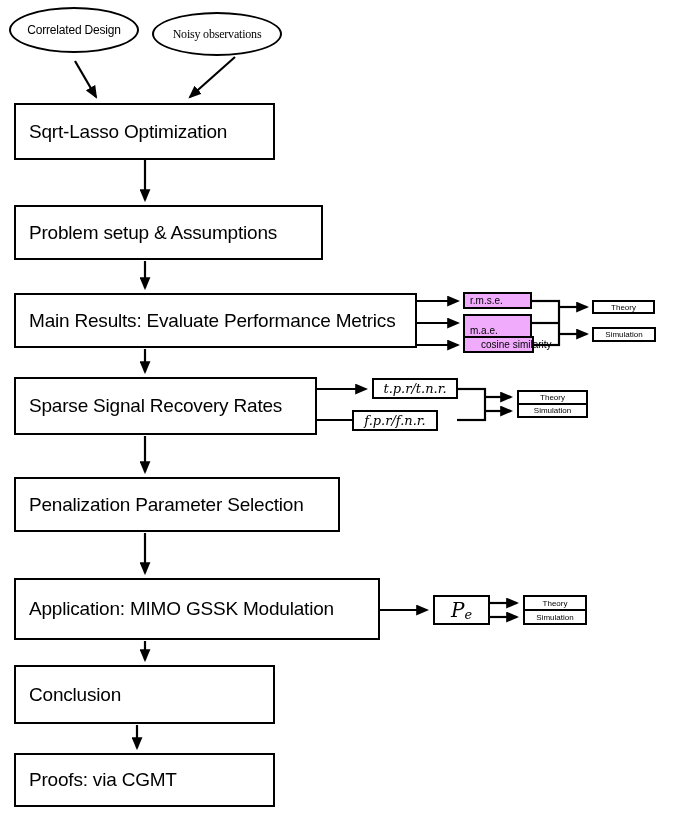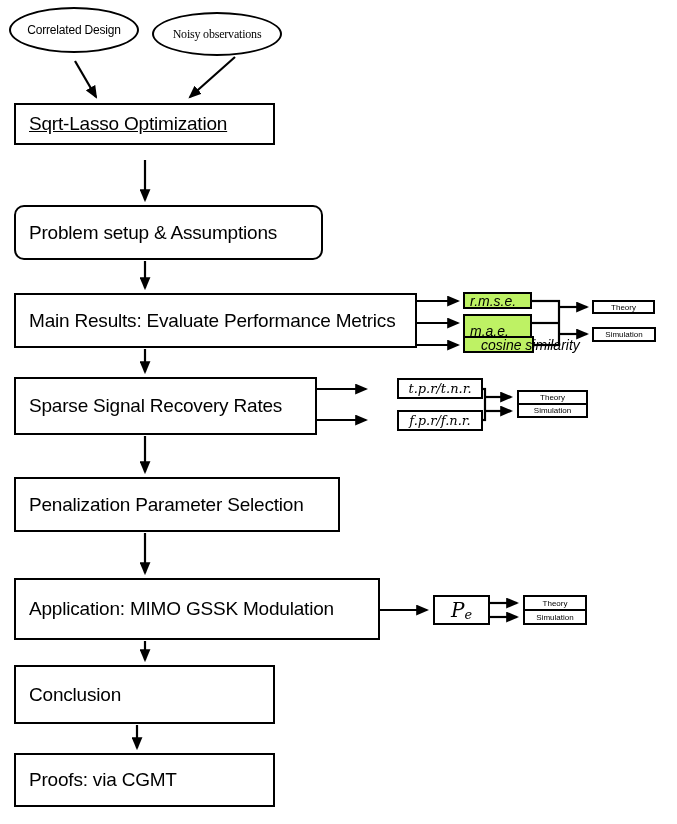--- a/index.html
+++ b/index.html
@@ -50,27 +50,26 @@
     align-items: center;
     padding-left: 13px;
     font-size: 19px;
     letter-spacing: -0.2px;
     white-space: nowrap;
   }
   .metric-box {
     position: absolute;
     box-sizing: border-box;
     border: 2px solid #000;
-    background: #bef264;
+    background: #f0abfc;
     display: flex;
     align-items: center;
     padding-left: 5px;
-    font-size: 14px;
-    white-space: nowrap;
-    font-style: italic;
+    font-size: 10px;
+    white-space: nowrap;
   }
   .out-box {
     position: absolute;
     box-sizing: border-box;
     border: 2px solid #000;
     background: #fff;
     display: flex;
     align-items: center;
     justify-content: center;
     font-size: 8px;
@@ -100,21 +99,20 @@
     box-sizing: border-box;
     border: 2px solid #000;
     background: #fff;
     display: flex;
     align-items: center;
     justify-content: center;
     font-family: "DejaVu Serif", serif;
     font-style: italic;
     font-size: 13px;
     white-space: nowrap;
-    margin-left: 25px;
   }
   .symbol-box {
     position: absolute;
     box-sizing: border-box;
     border: 2px solid #000;
     background: #fff;
     display: flex;
     align-items: center;
     justify-content: center;
     font-family: "DejaVu Serif", serif;
@@ -175,24 +173,24 @@
     <line x1="490" y1="617" x2="517" y2="617" marker-end="url(#ah)"></line>
   </svg>
 
   <div class="oval" style="left:9px; top:7px; width:130px; height:46px;">
     <span>Correlated Design</span>
   </div>
   <div class="oval" style="left:152px; top:12px; width:130px; height:44px;font-family:Liberation Serif, serif;">
     <span>Noisy observations</span>
   </div>
 
-  <div class="node" style="left:14px; top:103px; width:261px; height:42px;text-decoration:underline;">
+  <div class="node" style="left:14px; top:103px; width:261px; height:57px;">
     <span>Sqrt-Lasso Optimization</span>
   </div>
-  <div class="node" style="left:14px; top:205px; width:309px; height:55px;border-radius:10px;">
+  <div class="node" style="left:14px; top:205px; width:309px; height:55px;">
     <span>Problem setup &amp; Assumptions</span>
   </div>
   <div class="node" style="left:14px; top:293px; width:403px; height:55px;">
     <span>Main Results: Evaluate Performance Metrics</span>
   </div>
   <div class="node" style="left:14px; top:477px; width:326px; height:55px;">
     <span>Penalization Parameter Selection</span>
   </div>
   <div class="node" style="left:14px; top:377px; width:303px; height:58px;">
     <span>Sparse Signal Recovery Rates</span>
@@ -219,21 +217,21 @@
   <div class="out-box" style="left:592px; top:300px; width:63px; height:14px;">
     <span>Theory</span>
   </div>
   <div class="out-box" style="left:592px; top:327px; width:64px; height:15px;">
     <span>Simulation</span>
   </div>
 
   <div class="math-box" style="left:372px; top:378px; width:86px; height:21px;">
     <span>t.p.r/t.n.r.</span>
   </div>
-  <div class="math-box" style="left:372px; top:410px; width:86px; height:21px;">
+  <div class="math-box" style="left:352px; top:410px; width:86px; height:21px;">
     <span>f.p.r/f.n.r.</span>
   </div>
   <div class="stack" style="left:517px; top:390px; width:71px; height:28px;">
     <div class="cell">
       <span>Theory</span>
     </div>
     <div class="cell">
       <span>Simulation</span>
     </div>
   </div>

